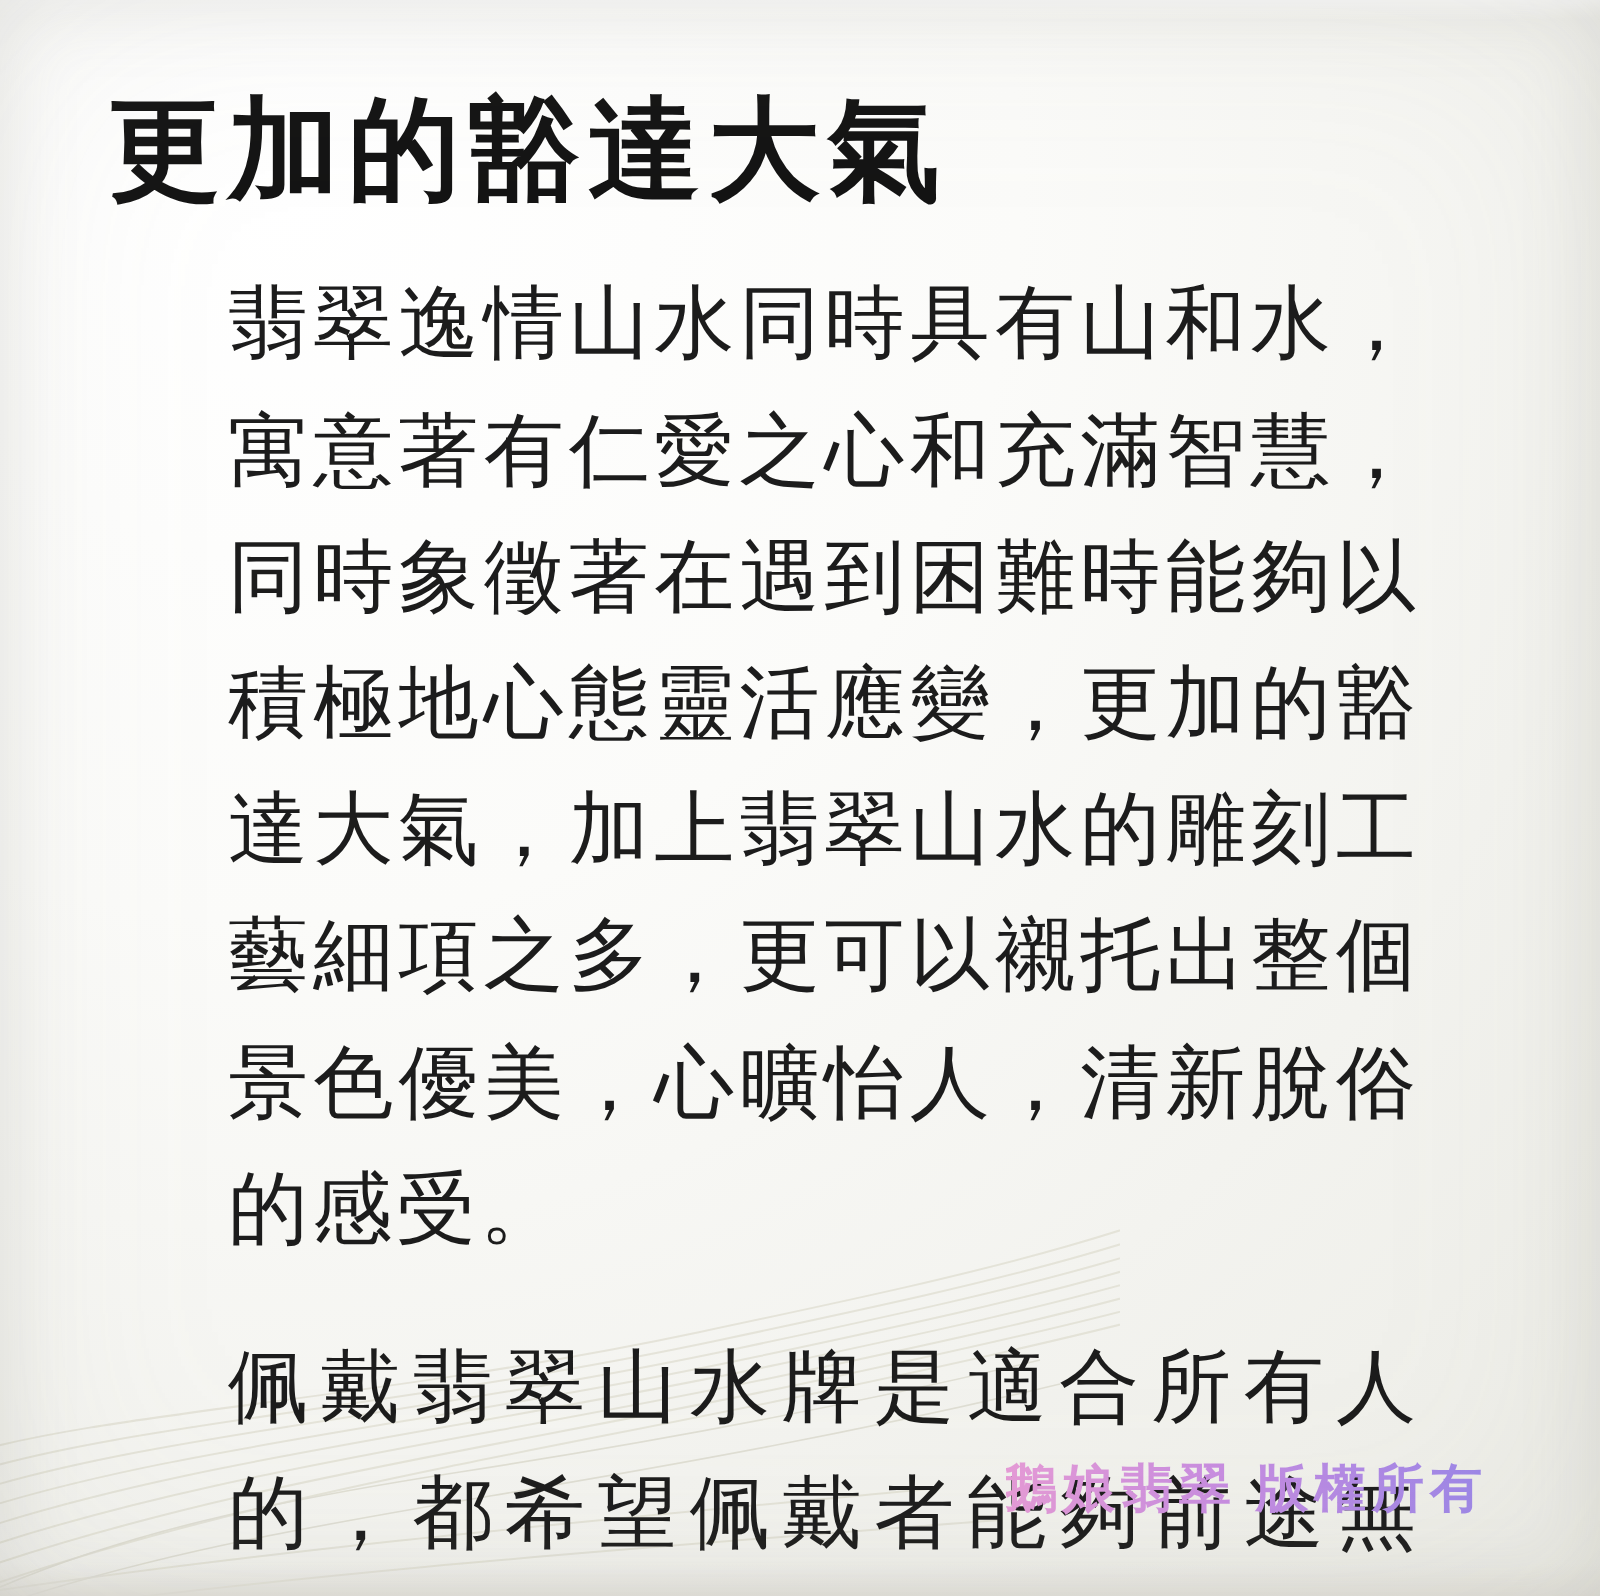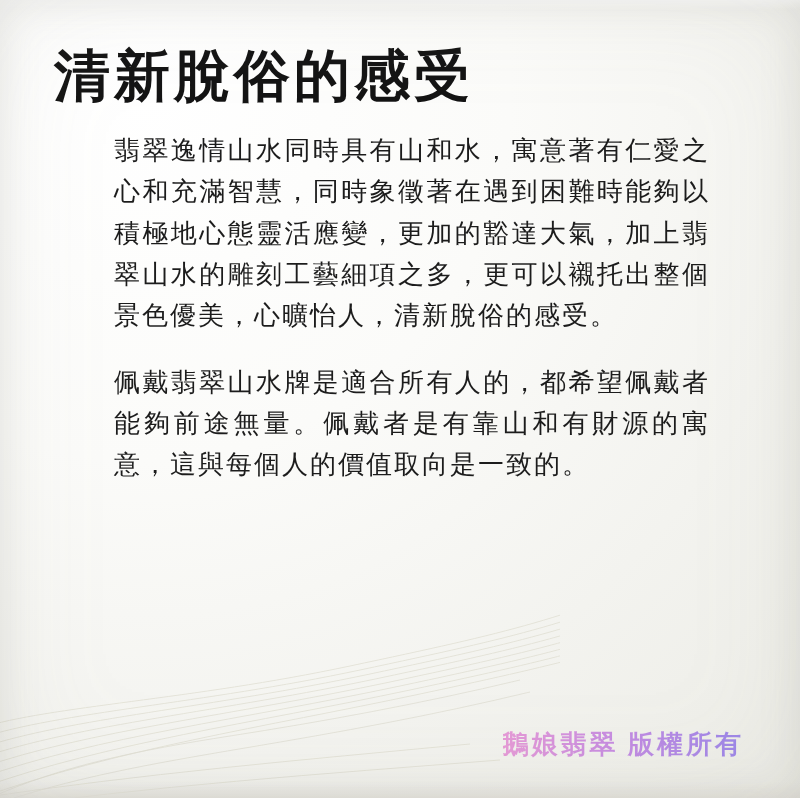--- a/index.html
+++ b/index.html
@@ -71,21 +71,21 @@
     margin: 0 0 22px 0;
     padding-left: 2px;
     text-shadow: 0 1px 0 rgba(255,255,255,0.6);
   }
   .body-block {
     padding-left: 62px;
     padding-right: 34px;
   }
   .para {
     font-family: "Liberation Serif", serif;
-    font-size: 26px;
+    font-size: 40px;
     line-height: 1.58;
     color: #1c1c1c;
     letter-spacing: 2px;
     margin: 0 0 26px 0;
     text-align: justify;
     text-justify: inter-ideograph;
   }
   .para:last-of-type {
     margin-bottom: 0;
   }
@@ -123,21 +123,21 @@
       <path d="M-20 300 C 140 276, 300 262, 470 246"></path>
       <path d="M-20 312 C 150 288, 320 276, 500 262"></path>
     </g>
     <g fill="none" stroke="#cfcdbd" stroke-width="0.8">
       <path d="M-10 300 C 60 268, 140 252, 230 238 S 420 206, 520 182"></path>
       <path d="M-10 308 C 70 280, 150 266, 245 250 S 430 218, 530 194"></path>
     </g>
   </svg>
 
   <div class="content">
-    <h1 class="title">清新脫俗的感受</h1>
+    <h1 class="title">更加的豁達大氣</h1>
 
     <div class="body-block">
       <p class="para">翡翠逸情山水同時具有山和水，寓意著有仁愛之心和充滿智慧，同時象徵著在遇到困難時能夠以積極地心態靈活應變，更加的豁達大氣，加上翡翠山水的雕刻工藝細項之多，更可以襯托出整個景色優美，心曠怡人，清新脫俗的感受。</p>
       <p class="para">佩戴翡翠山水牌是適合所有人的，都希望佩戴者能夠前途無量。佩戴者是有靠山和有財源的寓意，這與每個人的價值取向是一致的。</p>
     </div>
   </div>
 
   <div class="signature">鵝娘翡翠 版權所有</div>
 
   <div class="edge-top"></div>

